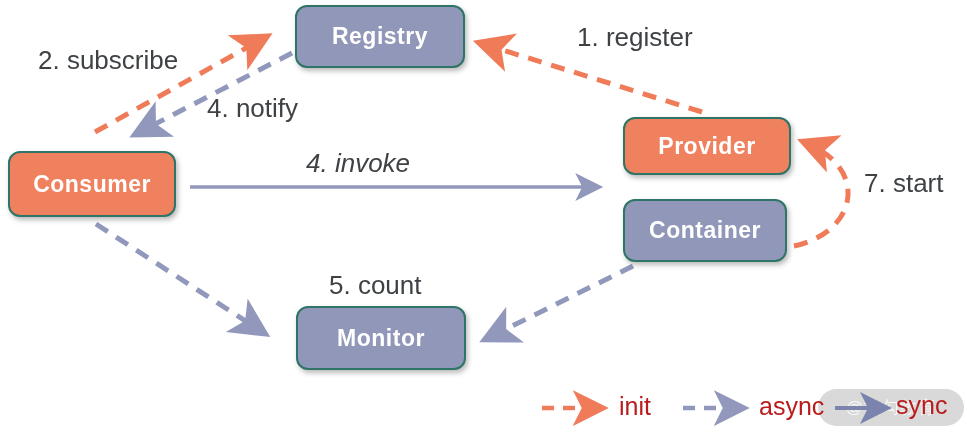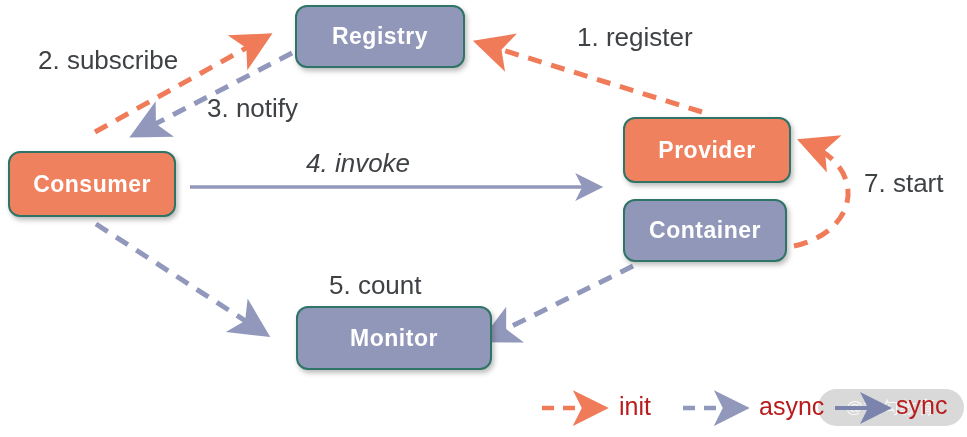--- a/index.html
+++ b/index.html
@@ -22,23 +22,23 @@
     font-size: 23px; font-weight: bold;
     letter-spacing: 0.5px;
     box-shadow: 2px 3px 5px rgba(60,60,60,0.35);
     z-index: 3;
     box-sizing: border-box;
   }
   .node.orange { background: #F0815F; }
   .node.purple { background: #9197B8; }
   #node-registry  { left: 295px; top: 5px;   width: 170px; height: 63px; }
   #node-consumer  { left: 8px;   top: 151px; width: 168px; height: 66px; }
-  #node-provider  { left: 623px; top: 117px; width: 168px; height: 66px; }
+  #node-provider  { left: 623px; top: 117px; width: 168px; height: 58px; }
   #node-container { left: 623px; top: 199px; width: 164px; height: 63px; }
-  #node-monitor   { left: 296px; top: 306px; width: 196px; height: 64px; }
+  #node-monitor   { left: 296px; top: 306px; width: 170px; height: 64px; }
 
   
   .edge-label {
     position: absolute;
     color: #3F4245;
     font-size: 26px;
     z-index: 4;
     white-space: nowrap;
   }
   #lbl-subscribe { left: 38px;  top: 45px;  }
@@ -128,21 +128,21 @@
   </div>
   <div id="node-container" class="node purple">
     <span>Container</span>
   </div>
   <div id="node-monitor" class="node purple">
     <span>Monitor</span>
   </div>
 
   <div id="lbl-subscribe" class="edge-label">2. subscribe</div>
   <div id="lbl-register" class="edge-label">1. register</div>
-  <div id="lbl-notify" class="edge-label">3. notify</div>
+  <div id="lbl-notify" class="edge-label">4. notify</div>
   <div id="lbl-invoke" class="edge-label">4. invoke</div>
   <div id="lbl-start" class="edge-label">7. start</div>
   <div id="lbl-count" class="edge-label">5. count</div>
 
   <div id="legend-init-label" class="legend-label">init</div>
   <div id="legend-async-label" class="legend-label">async</div>
   <div id="legend-sync-label" class="legend-label">sync</div>
 
 </div>
 

